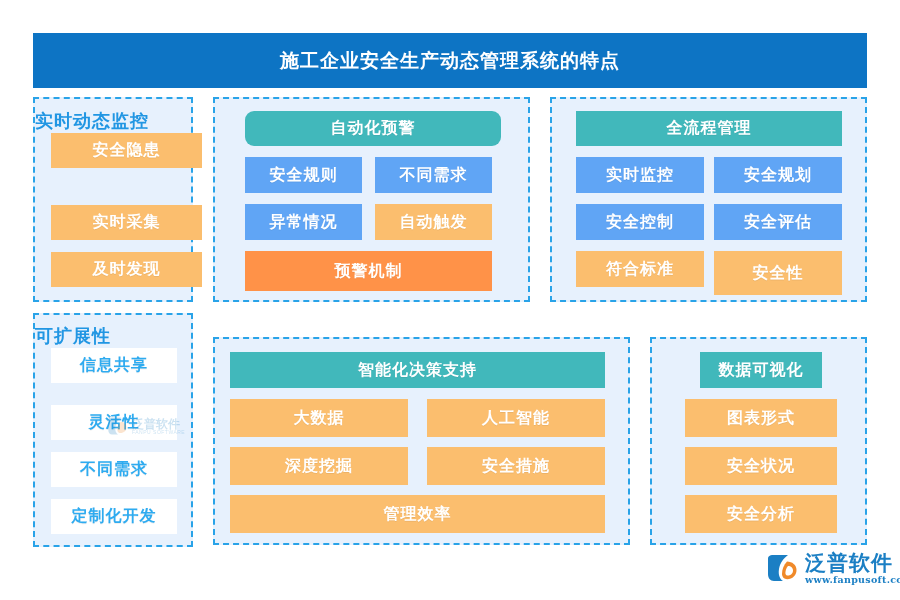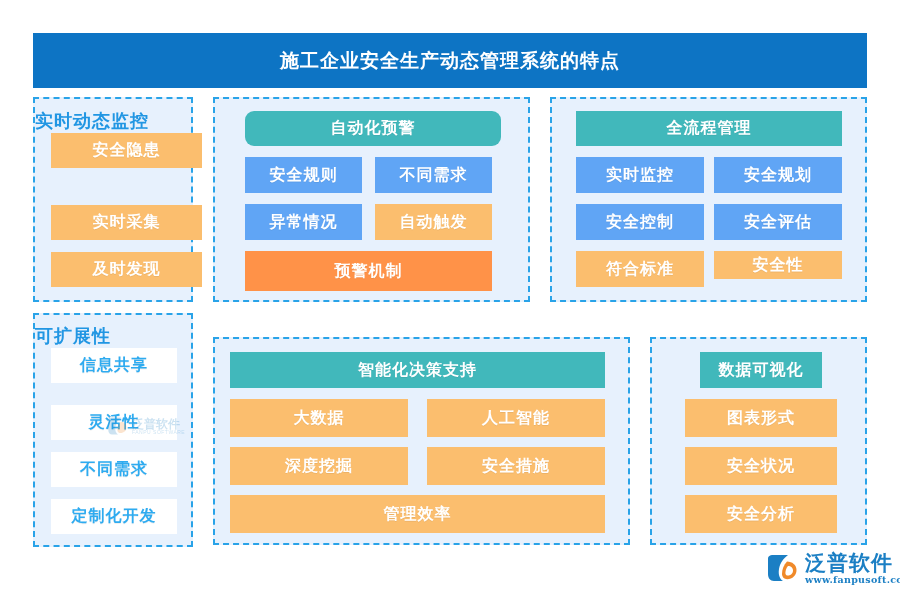--- a/index.html
+++ b/index.html
@@ -86,21 +86,21 @@
   #p-auto .c5{position:absolute;left:30px; top:152px;width:247px;height:40px;}
 
   
   #p-flow{left:550px;top:97px;width:317px;height:205px;}
   #p-flow .head{position:absolute;left:24px;top:12px;width:266px;height:35px;}
   #p-flow .c1{position:absolute;left:24px; top:58px; width:128px;height:36px;}
   #p-flow .c2{position:absolute;left:162px;top:58px; width:128px;height:36px;}
   #p-flow .c3{position:absolute;left:24px; top:105px;width:128px;height:36px;}
   #p-flow .c4{position:absolute;left:162px;top:105px;width:128px;height:36px;}
   #p-flow .c5{position:absolute;left:24px; top:152px;width:128px;height:36px;}
-  #p-flow .c6{position:absolute;left:162px;top:152px;width:128px;height:28px;}
+  #p-flow .c6{position:absolute;left:162px;top:152px;width:128px;height:44px;}
 
   
   #p-smart{left:213px;top:337px;width:417px;height:208px;}
   #p-smart .head{position:absolute;left:15px;top:13px;width:375px;height:36px;}
   #p-smart .c1{position:absolute;left:15px; top:60px; width:178px;height:38px;}
   #p-smart .c2{position:absolute;left:212px;top:60px; width:178px;height:38px;}
   #p-smart .c3{position:absolute;left:15px; top:108px;width:178px;height:38px;}
   #p-smart .c4{position:absolute;left:212px;top:108px;width:178px;height:38px;}
   #p-smart .c5{position:absolute;left:15px; top:156px;width:375px;height:38px;}
 

